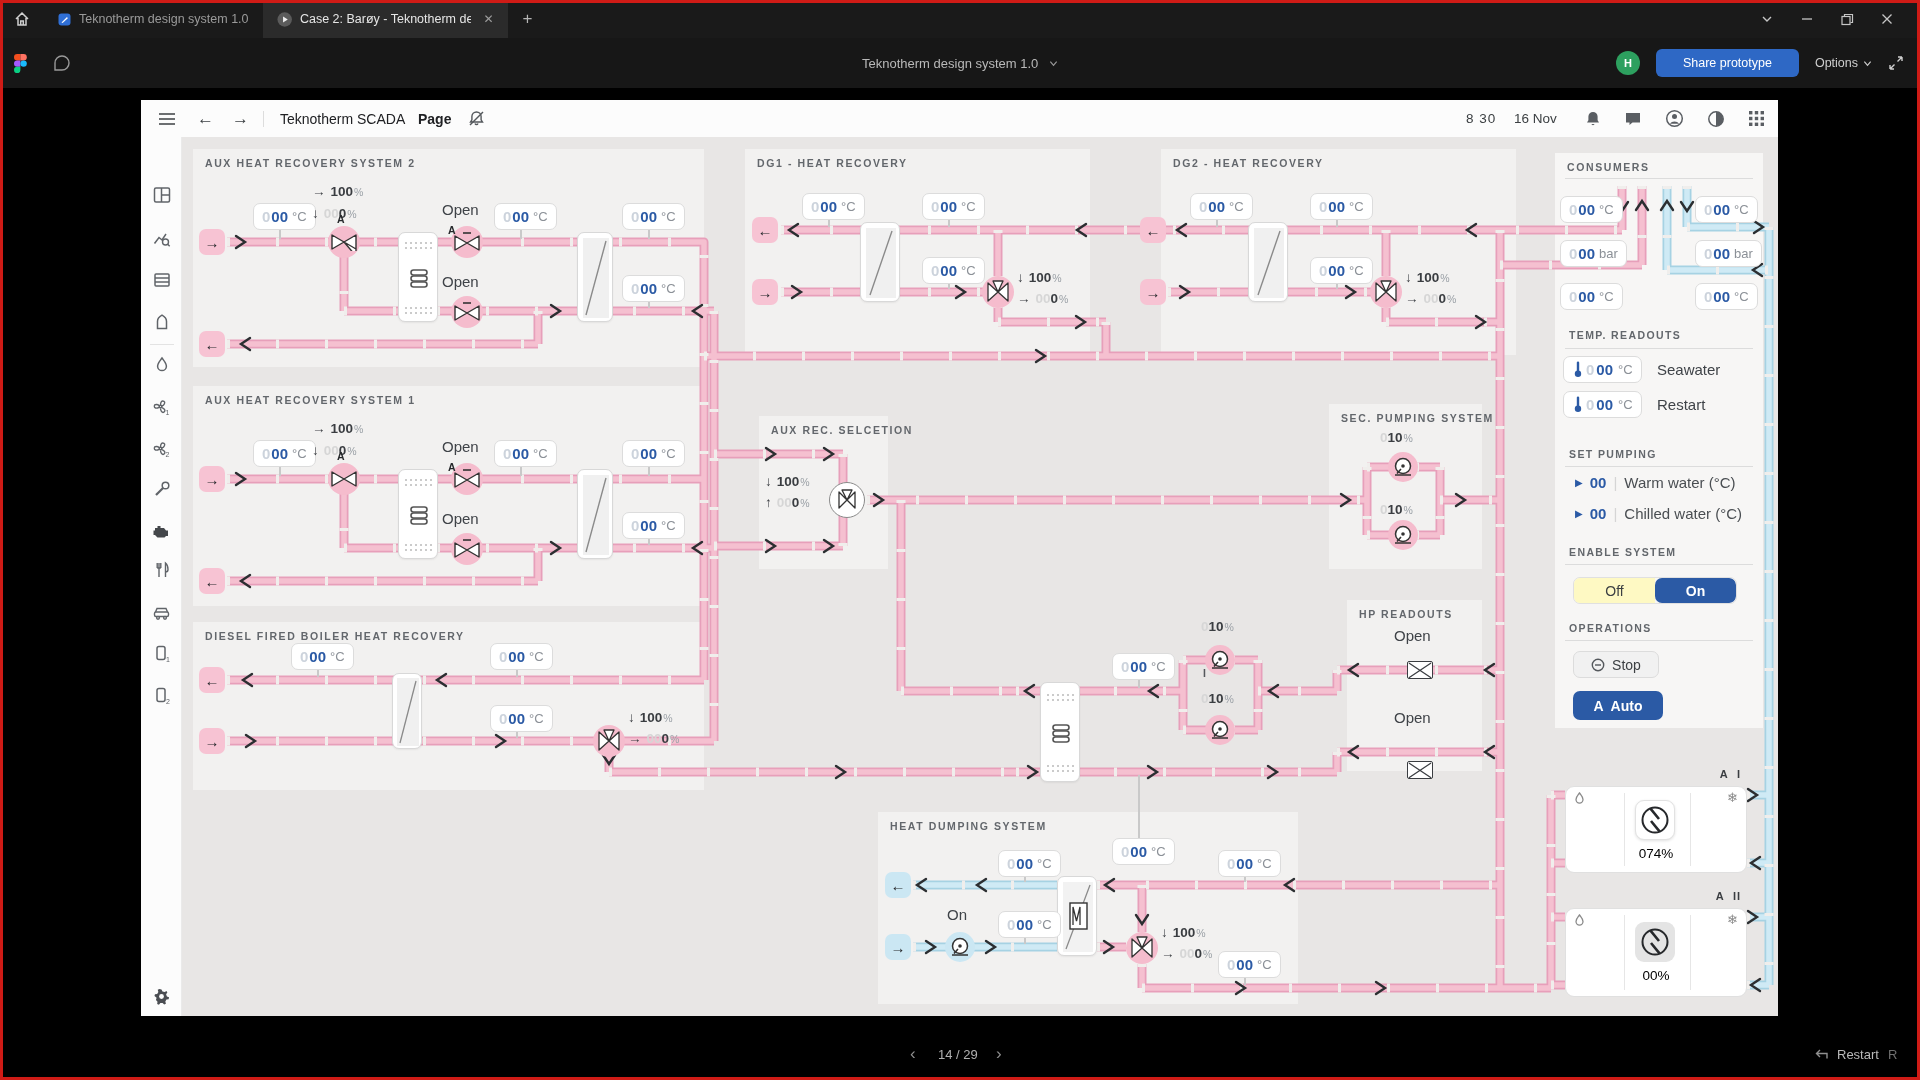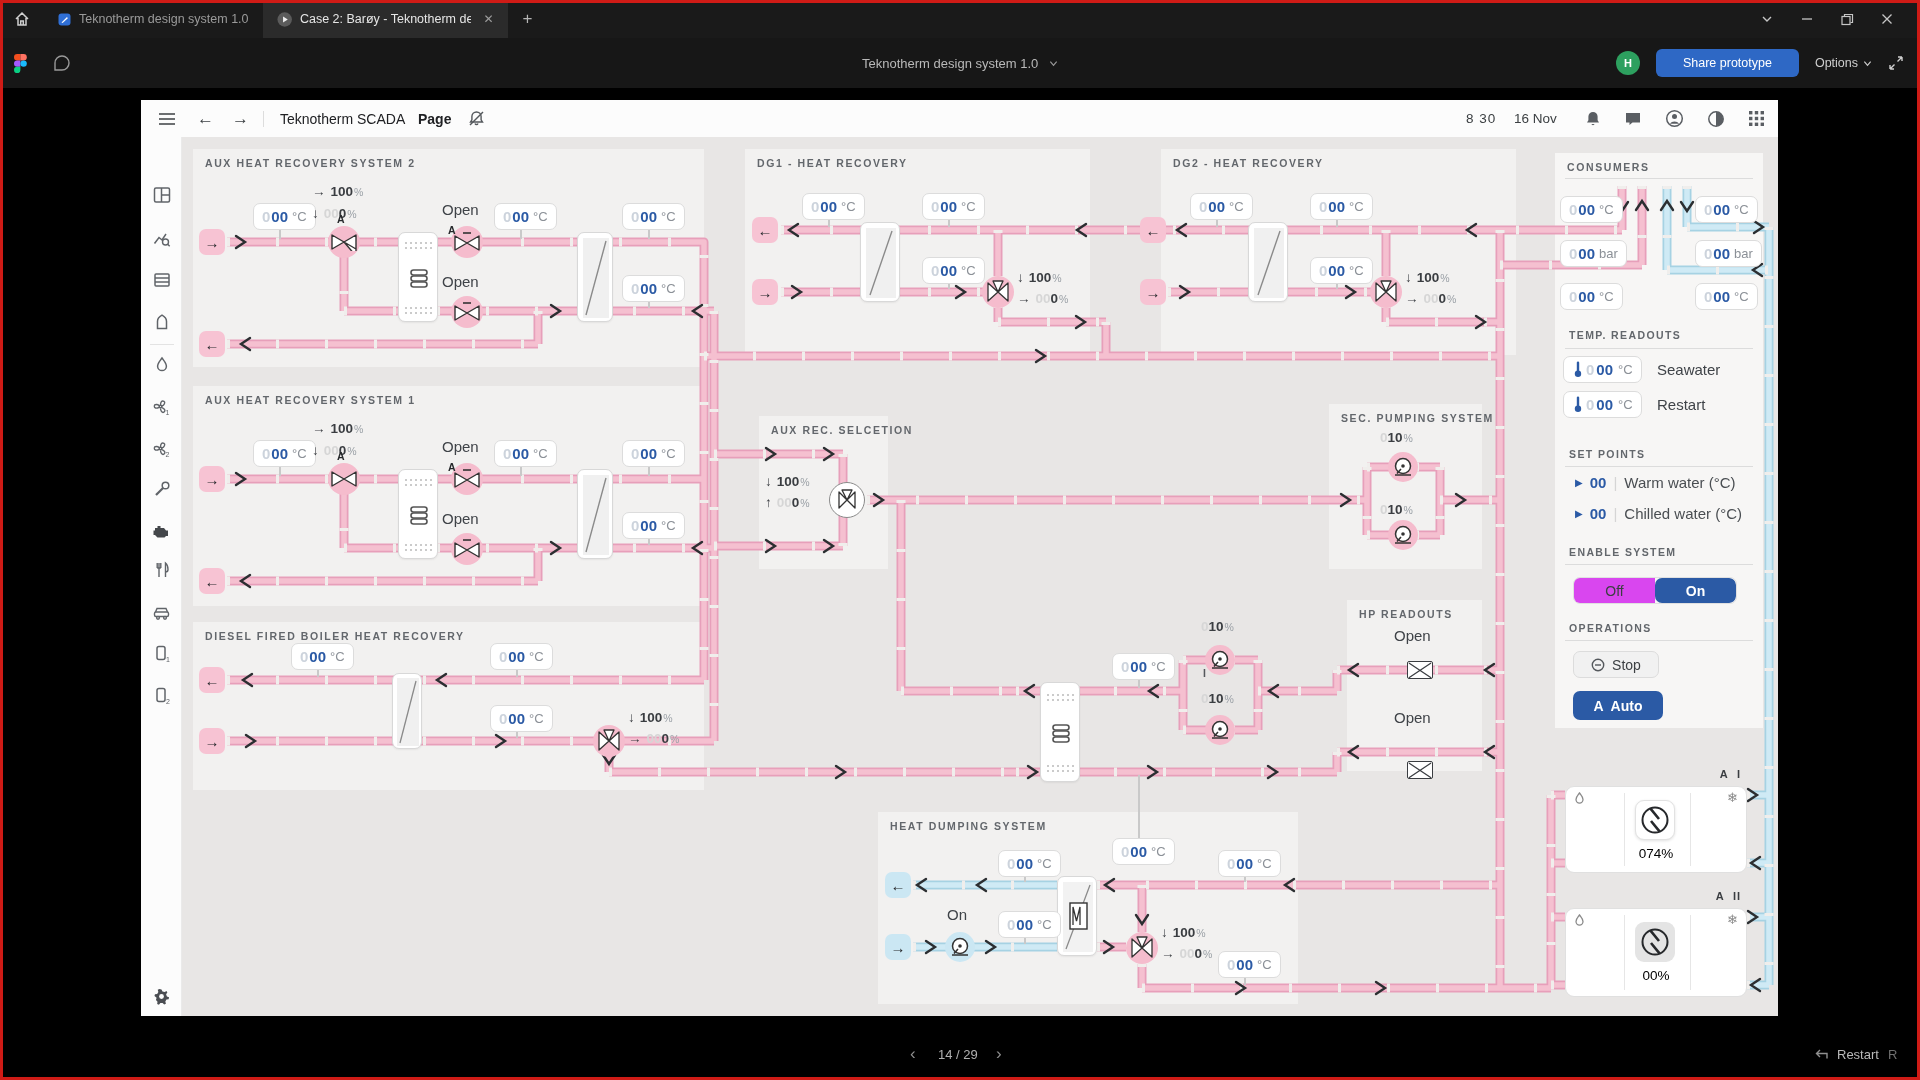--- a/index.html
+++ b/index.html
@@ -72,21 +72,21 @@
   
   .sechead{position:absolute;z-index:4;font-size:10.5px;font-weight:600;letter-spacing:1.4px;color:#63676c;white-space:nowrap}
   .secdiv{position:absolute;z-index:4;height:1px;background:#dcdcdc;width:188px}
   .sp-row{position:absolute;z-index:4;display:flex;align-items:center;font-size:15px;gap:7px;white-space:nowrap}
   .sp-row .tri{color:#2b5aa5;font-size:10px}
   .sp-row .v{color:#2b5aa5;font-weight:bold}
   .sp-row .bar{color:#d5d5d5}
   .sp-row .lab{color:#4a4e52}
   .toggle{position:absolute;z-index:4;width:164px;height:27px;display:flex;border-radius:7px;overflow:hidden;border:1px solid #e0e0e0}
   .toggle .half{flex:1;display:flex;align-items:center;justify-content:center;font-size:14px}
-  .toggle .off{background:#d946ef;color:#3c4043}
+  .toggle .off{background:#fef9c3;color:#3c4043}
   .toggle .on{background:#2b5aa5;color:#fff;font-weight:bold;border-radius:7px}
   .btn{position:absolute;z-index:4;display:flex;align-items:center;justify-content:center;gap:7px;border-radius:7px;font-size:14px}
   .btn.stop{width:86px;height:27px;background:#f1f1f1;border:1px solid #dcdcdc;color:#3c4043}
   .btn.auto{width:90px;height:29px;background:#2b5aa5;color:#fff;font-weight:bold}
   .unit-card{position:absolute;z-index:3;background:#fff;border:1px solid #e0e0e0;border-radius:9px}
   .unit-card .vd{position:absolute;top:6px;bottom:6px;width:1px;background:#e6e6e6}
   .ulabel{position:absolute;z-index:4;font-size:11px;font-weight:bold;color:#3a3d41;width:82px;text-align:right;letter-spacing:1px}
   .upct{position:absolute;z-index:4;width:142px;text-align:center;font-size:13.5px}
   .compbox{position:absolute;z-index:4;width:40px;height:40px;border-radius:9px;display:flex;align-items:center;justify-content:center}
   .compbox.on{background:#fff;border:1px solid #e2e2e2;box-shadow:0 1px 3px rgba(0,0,0,.12)}
@@ -1071,21 +1071,21 @@
         <svg width="12" height="17" viewBox="0 0 12 17">
             <path d="M6 1.8v9" stroke="#2b5aa5" stroke-width="2.4" stroke-linecap="round"></path>
             <circle cx="6" cy="12.8" r="3.2" fill="#2b5aa5"></circle>
           </svg>
         <span class="dz" style="color:#ccd3dc;font-weight:bold">0</span>
           <span style="color:#2b5aa5;font-weight:bold">00</span>
           <span style="color:#8b9097;font-size:13px;margin-left:3px">°C</span>
       </div>
       <div class="slabel" style="left:1516px;top:296px">Restart</div>
 
-      <div class="sechead" style="left:1428px;top:348px">SET POINTS</div>
+      <div class="sechead" style="left:1428px;top:348px">SET PUMPING</div>
       <div class="secdiv" style="left:1424px;top:366px"></div>
       <div class="sp-row" style="left:1434px;top:374px">
         <span class="tri">▶</span>
         <span class="v">00</span>
         <span class="bar">|</span>
         <span class="lab">Warm water (°C)</span>
       </div>
       <div class="sp-row" style="left:1434px;top:405px">
         <span class="tri">▶</span>
         <span class="v">00</span>

